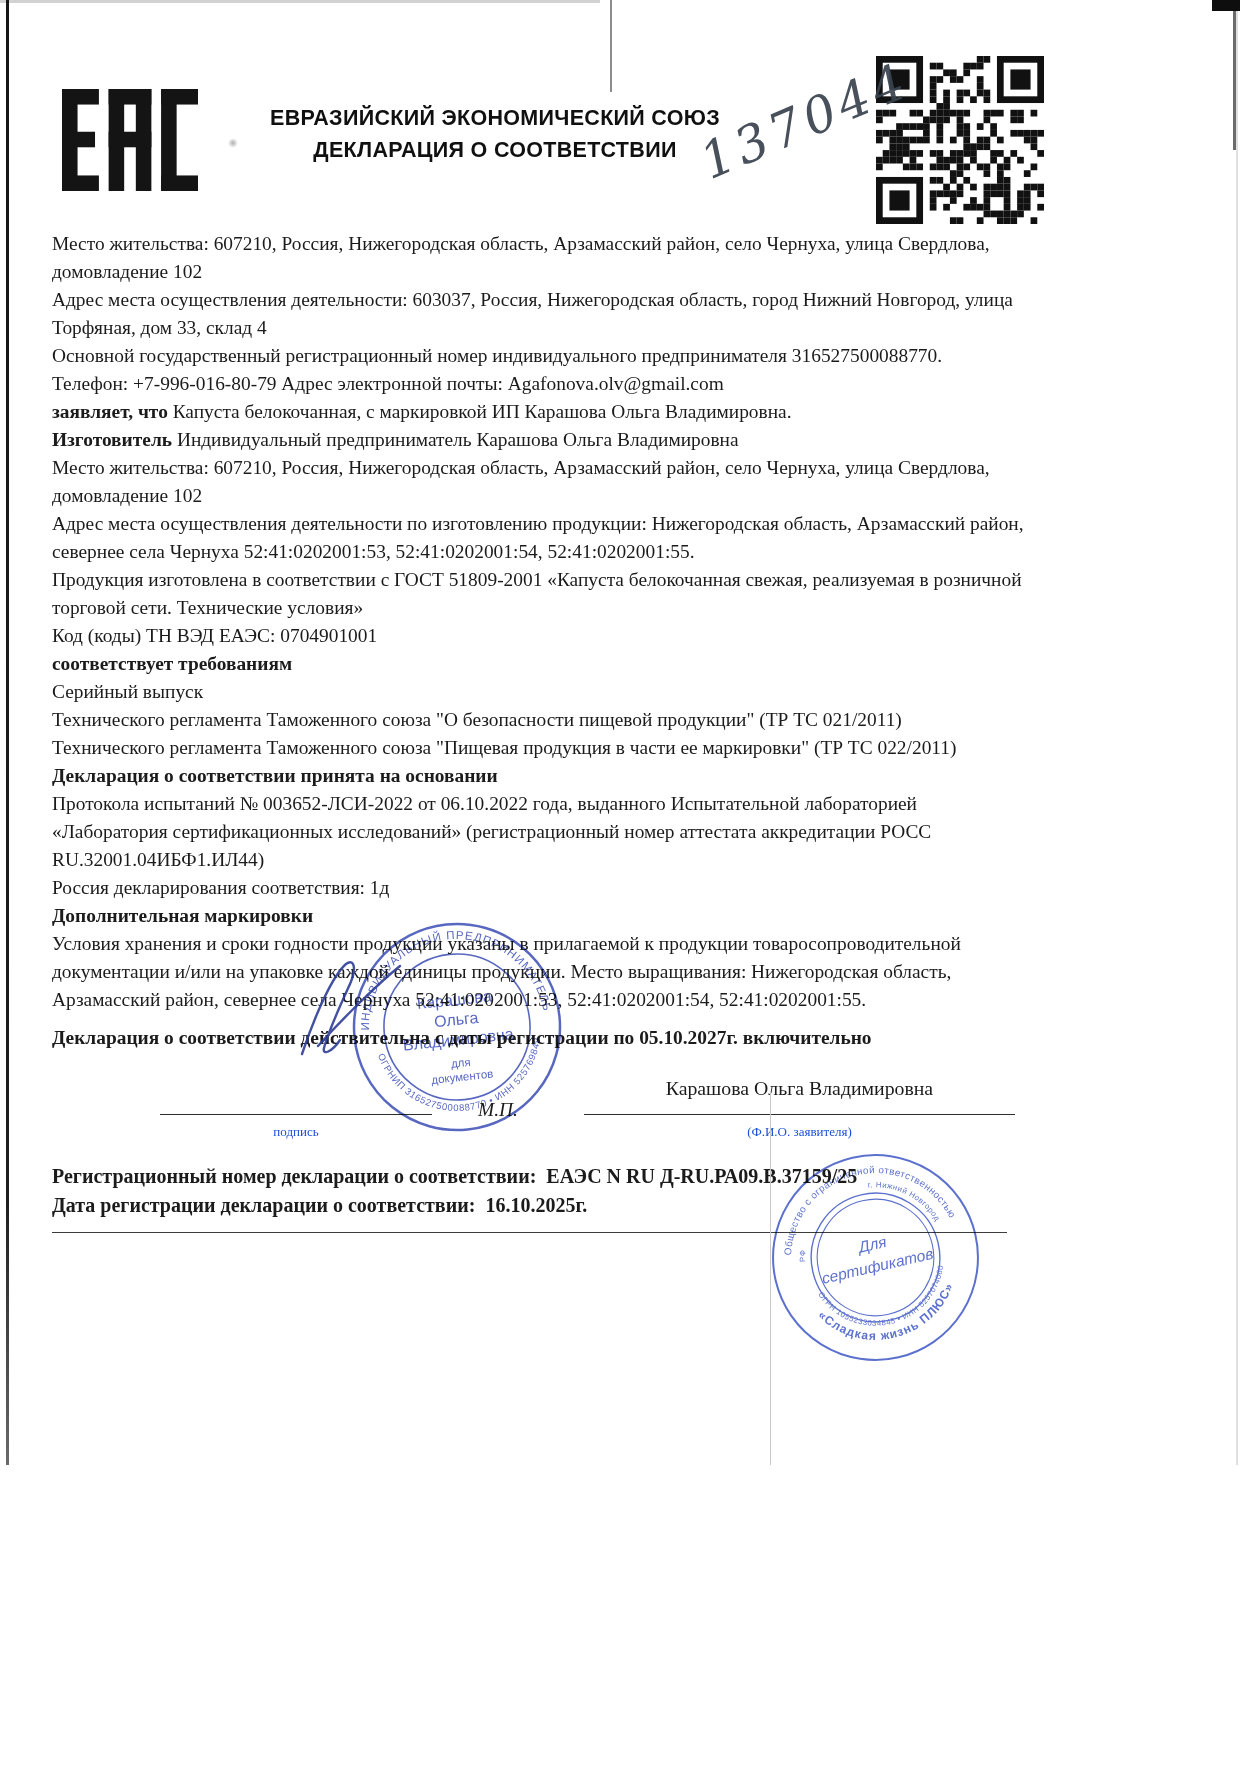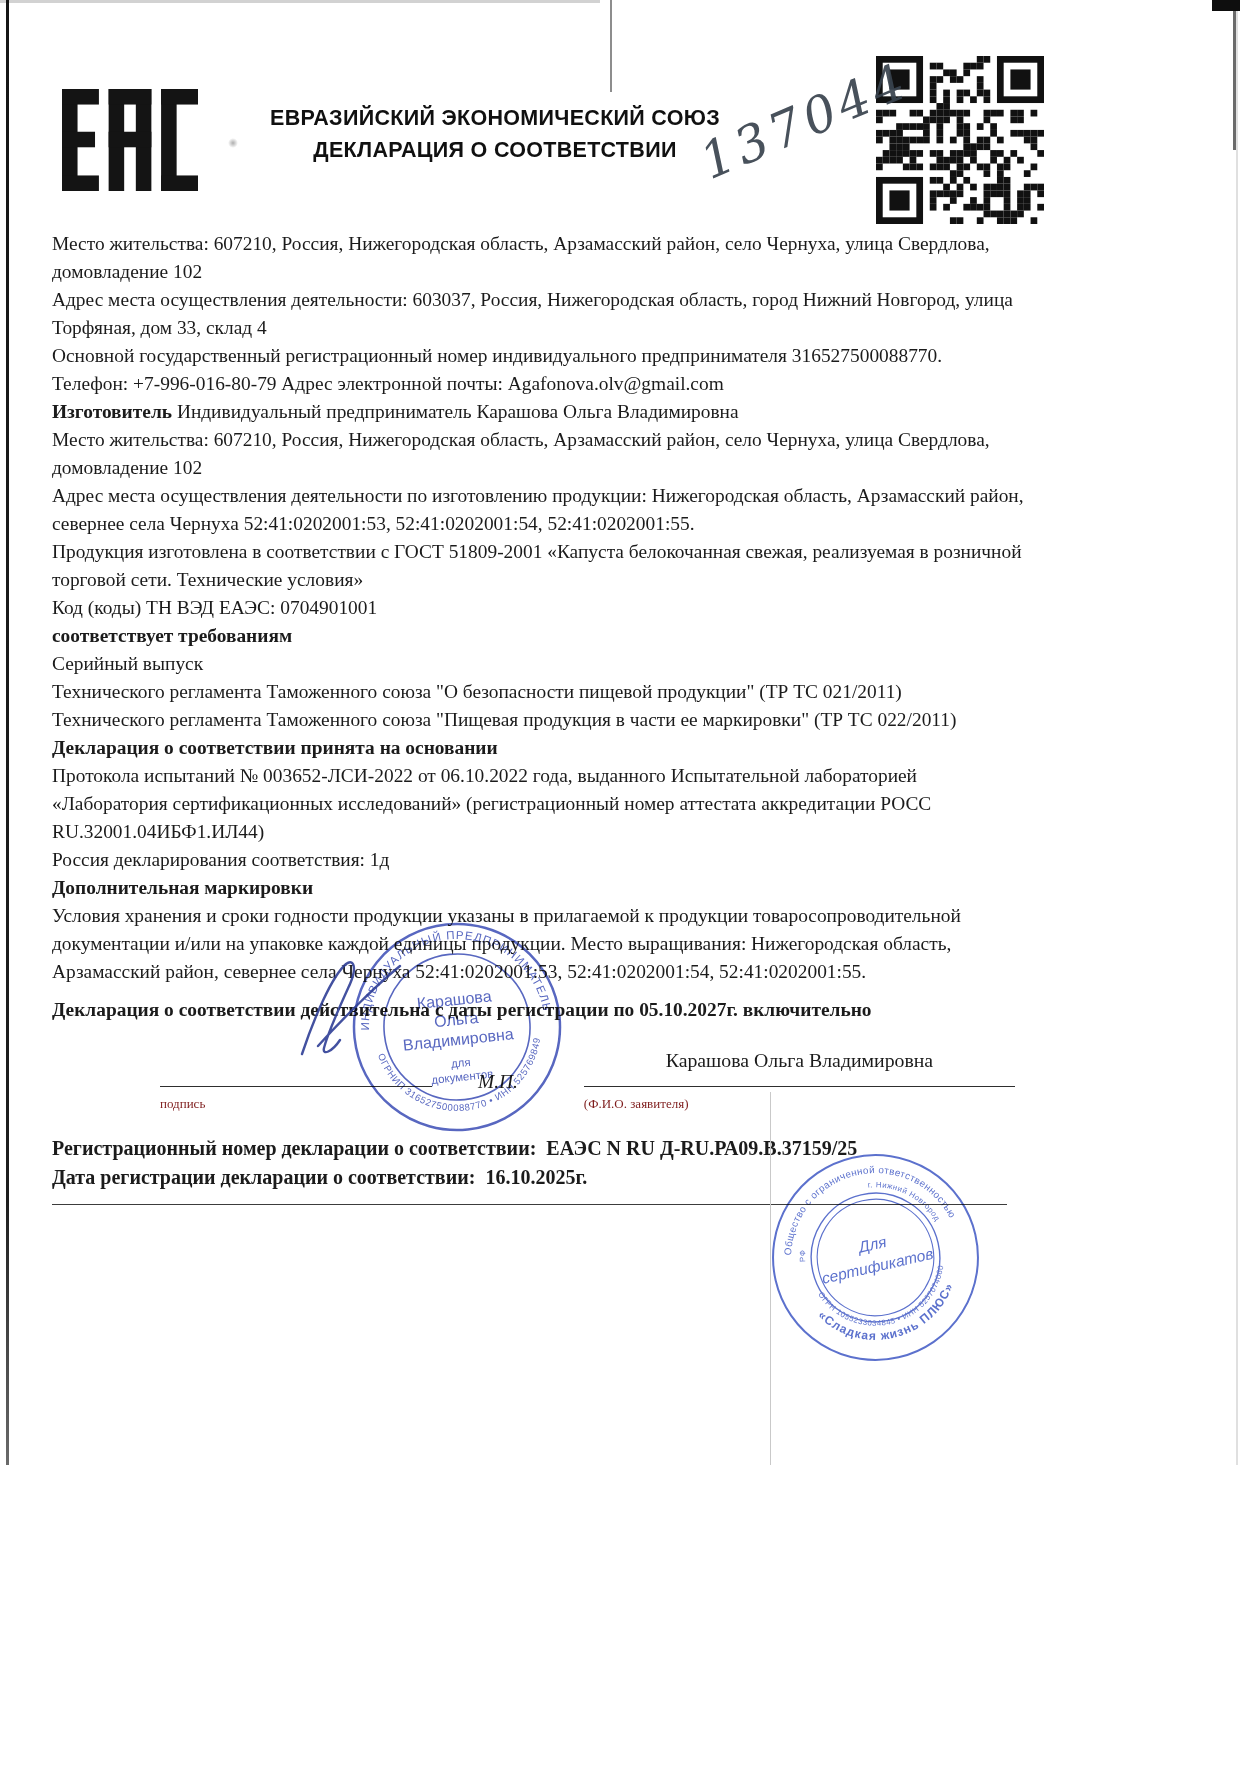--- a/index.html
+++ b/index.html
@@ -19,21 +19,21 @@
   
   .content{position:absolute;left:52px;top:230px;width:985px;font-size:19.4px;line-height:28px;}
   .para{margin:0;}
   .lead{font-weight:bold;}
   .validity{font-weight:bold;margin-top:10px;}
 
   .sig-row{display:flex;align-items:flex-end;margin-top:22px;}
   .sig-spacer{width:108px;}
   .sig-line-wrap{width:272px;}
   .sig-line{border-bottom:1.5px solid #2e2e2e;height:30px;}
-  .sig-caption{font-size:13px;margin-top:3px;color:#7f1d1d;}
+  .sig-caption{font-size:13px;text-align:center;margin-top:3px;color:#1d4ed8;}
   .mp{margin-left:46px;font-size:19.4px;padding-bottom:22px;font-style:italic;}
   .name-wrap{flex:1;margin-left:66px;margin-right:22px;}
   .sig-name{text-align:center;border-bottom:1.5px solid #2e2e2e;font-size:19.8px;padding-bottom:12px;}
 
   .reg-block{margin-top:16px;}
   .reg-line{font-weight:bold;font-size:20px;line-height:29px;}
   .rule{margin-top:12px;border-top:1.8px solid #3c3c3c;width:97%;}
 
   
   .stamp{position:absolute;mix-blend-mode:multiply;opacity:.85;}
@@ -325,20 +325,21 @@
       <rect x="0" y="120.96" width="47.04" height="47.04" fill="#111"></rect>
       <rect x="6.72" y="127.67999999999999" width="33.6" height="33.6" fill="#fff"></rect>
       <rect x="13.44" y="134.4" width="20.16" height="20.16" fill="#111"></rect>
     </svg>
 
   <div class="content">
     <p class="para"><b class="lead"></b><span>Место жительства: 607210, Россия, Нижегородская область, Арзамасский район, село Чернуха, улица Свердлова, домовладение 102</span></p>
     <p class="para"><b class="lead"></b><span>Адрес места осуществления деятельности: 603037, Россия, Нижегородская область, город Нижний Новгород, улица Торфяная, дом 33, склад 4</span></p>
     <p class="para"><b class="lead"></b><span>Основной государственный регистрационный номер индивидуального предпринимателя 316527500088770.</span></p>
     <p class="para"><b class="lead"></b><span>Телефон: +7-996-016-80-79 Адрес электронной почты: Agafonova.olv@gmail.com</span></p>
+    <p class="para"><b class="lead">заявляет, что</b><span> Капуста белокочанная, с маркировкой ИП Карашова Ольга Владимировна.</span></p>
     <p class="para"><b class="lead">Изготовитель</b><span> Индивидуальный предприниматель Карашова Ольга Владимировна</span></p>
     <p class="para"><b class="lead"></b><span>Место жительства: 607210, Россия, Нижегородская область, Арзамасский район, село Чернуха, улица Свердлова, домовладение 102</span></p>
     <p class="para"><b class="lead"></b><span>Адрес места осуществления деятельности по изготовлению продукции: Нижегородская область, Арзамасский район, севернее села Чернуха 52:41:0202001:53, 52:41:0202001:54, 52:41:0202001:55.</span></p>
     <p class="para"><b class="lead"></b><span>Продукция изготовлена в соответствии с ГОСТ 51809-2001 «Капуста белокочанная свежая, реализуемая в розничной торговой сети. Технические условия»</span></p>
     <p class="para"><b class="lead"></b><span>Код (коды) ТН ВЭД ЕАЭС: 0704901001</span></p>
     <p class="para"><b class="lead">соответствует требованиям</b><span></span></p>
     <p class="para"><b class="lead"></b><span>Серийный выпуск</span></p>
     <p class="para"><b class="lead"></b><span>Технического регламента Таможенного союза "О безопасности пищевой продукции" (ТР ТС 021/2011)</span></p>
     <p class="para"><b class="lead"></b><span>Технического регламента Таможенного союза "Пищевая продукция в части ее маркировки" (ТР ТС 022/2011)</span></p>
     <p class="para"><b class="lead">Декларация о соответствии принята на основании</b><span></span></p>

